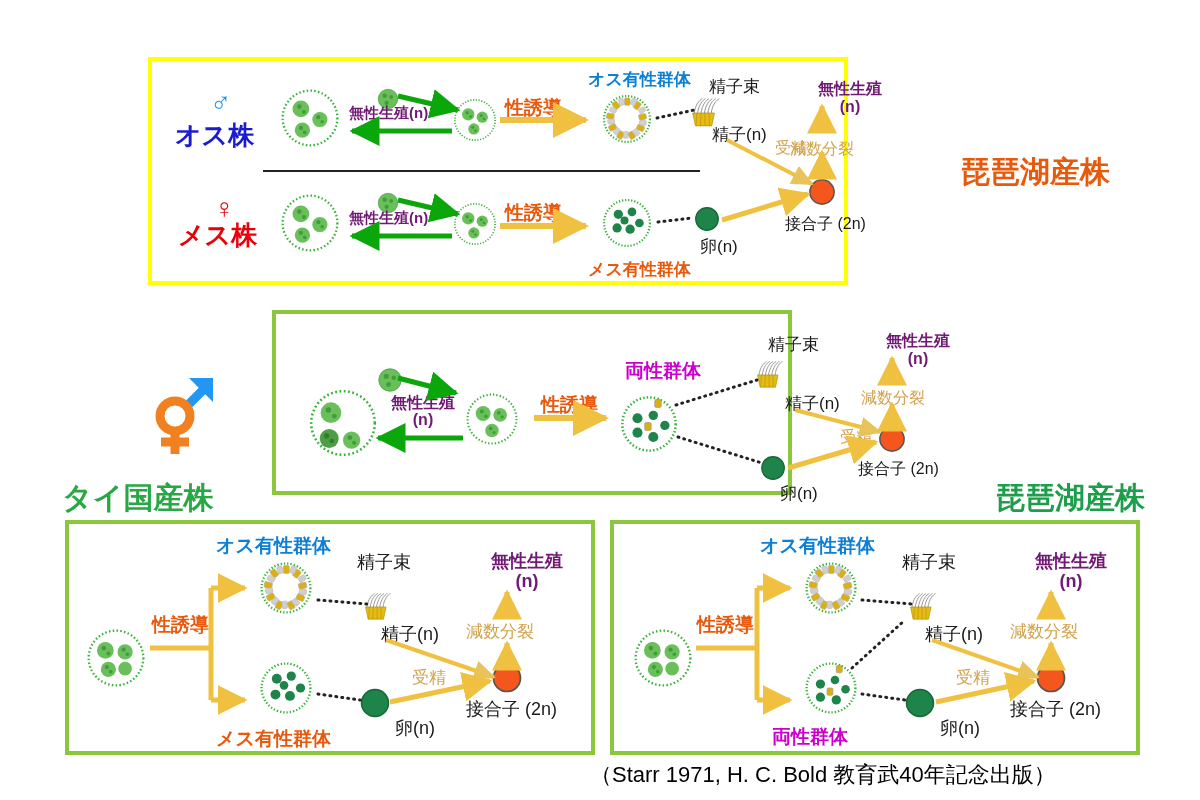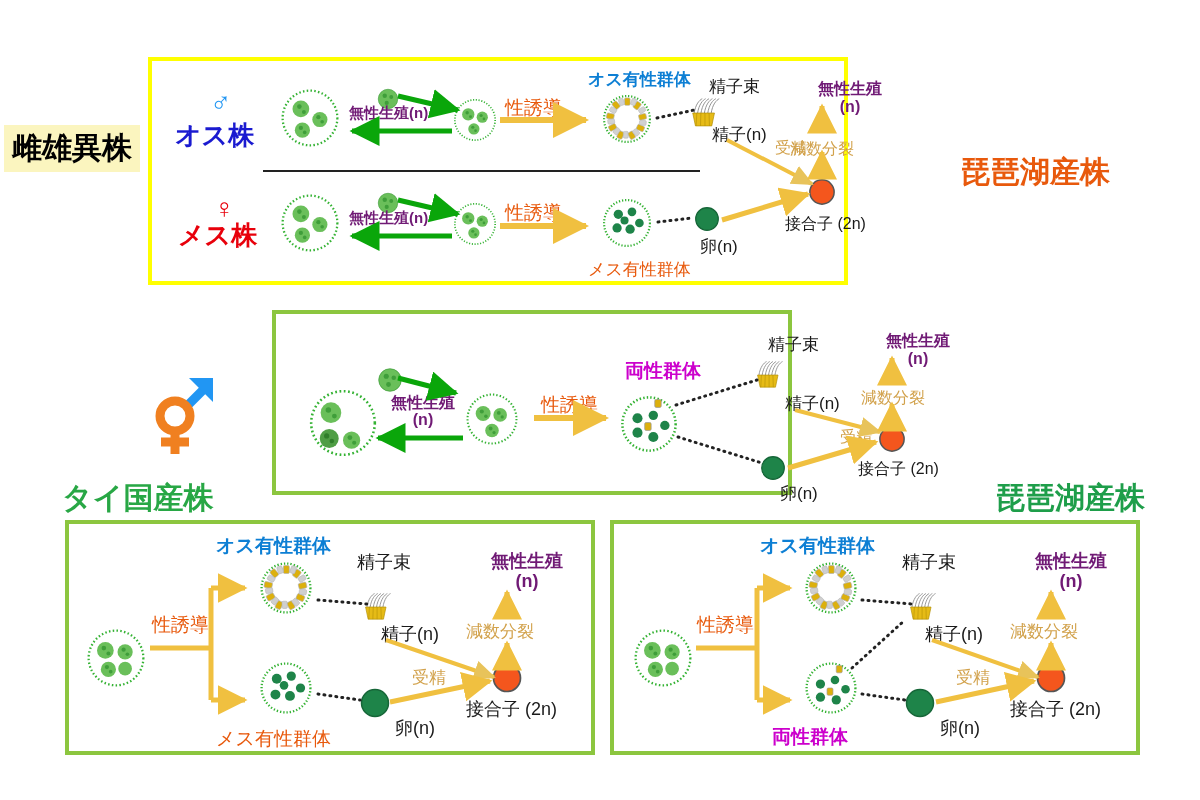--- a/index.html
+++ b/index.html
@@ -48,21 +48,21 @@
   #sym-male{left:210px;top:88px;color:#2196f3;}
   #sym-female{left:214px;top:195px;color:#e8000b;}
 
   
   #sym-bisex{left:135px;top:370px;width:90px;height:90px;}
 
   
   .cap{font-size:15px;color:#1a1a1a;}
   .cap-b{font-size:16px;font-weight:bold;}
   .green-b{color:#701a75;font-weight:bold;}
-  .orange-b{color:#e8590c;font-weight:normal;}
+  .orange-b{color:#e8590c;font-weight:bold;}
   .blue-b{color:#0d7fd4;font-weight:bold;}
   .magenta-b{color:#cc00cc;font-weight:bold;}
   .tan{color:#d2a24c;}
   .center{text-align:center;}
 
   
   .colony{position:absolute;}
   .colony svg{display:block;}
 
   
@@ -78,21 +78,20 @@
 <body>
 
 <div class="stage">
 
 
   <div class="abs box" id="box-dioecious"></div>
   <div class="abs box" id="box-bisexual"></div>
   <div class="abs box" id="box-thai"></div>
   <div class="abs box" id="box-biwa2"></div>
 
-  <div class="abs tag nowrap" id="tag-dioecious">雌雄異株</div>
 
   <div class="abs strain nowrap" id="strain-biwa1">琵琶湖産株</div>
   <div class="abs strain nowrap" id="strain-thai">タイ国産株</div>
   <div class="abs strain nowrap" id="strain-biwa2">琵琶湖産株</div>
 
   <div class="abs sexsym" id="sym-male">♂</div>
   <div class="abs sexlabel nowrap" id="lbl-male-strain">オス株</div>
   <div class="abs sexsym" id="sym-female">♀</div>
   <div class="abs sexlabel nowrap" id="lbl-female-strain">メス株</div>
 
@@ -573,20 +572,21 @@
         <circle cx="15" cy="15" r="13.5" fill="#f4561d" stroke="#555" stroke-width="1.7"></circle>
       </svg>
   </div>
   <div class="abs nowrap cap" style="left:1010px;top:697px;font-size:18px;">接合子 (2n)</div>
   <div class="abs nowrap cap tan" style="left:1010px;top:620px;font-size:17px;">減数分裂</div>
   <div class="abs nowrap cap-b green-b center" style="left:1016px;top:552px;font-size:18px;line-height:1.1;width:110px;">
     <div>無性生殖</div>
     <div>(n)</div>
   </div>
 
+  <div class="abs nowrap" id="citation">（Starr 1971, H. C. Bold 教育武40年記念出版）</div>
 
   <svg class="arrowlayer">
     <defs>
       <marker id="agreen" markerWidth="7" markerHeight="7" refX="5.5" refY="3" orient="auto">
         <path d="M0,0 L6,3 L0,6 z" fill="#0aa60a"></path>
       </marker>
       <marker id="agold" markerWidth="7" markerHeight="7" refX="5.5" refY="3" orient="auto">
         <path d="M0,0 L6,3 L0,6 z" fill="#f0c040"></path>
       </marker>
       <marker id="agoldsm" markerWidth="6" markerHeight="6" refX="5" refY="3" orient="auto">

